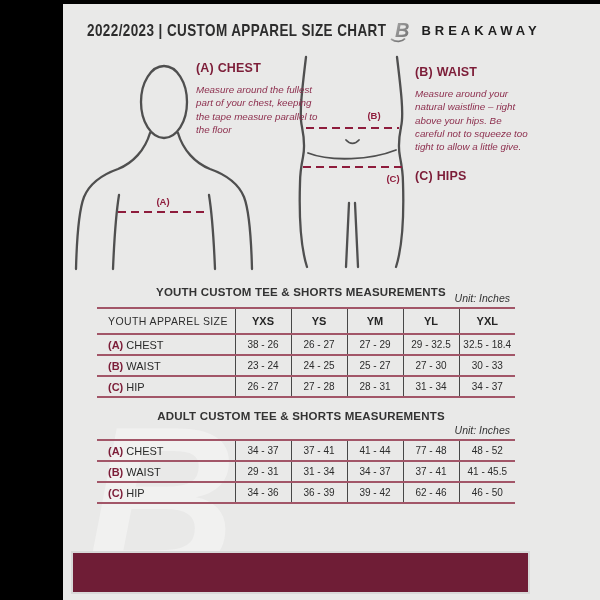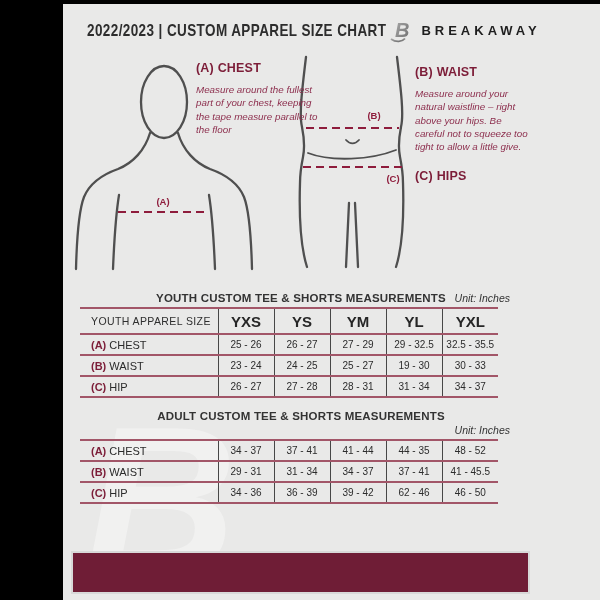--- a/index.html
+++ b/index.html
@@ -34,40 +34,40 @@
   .figures{position:absolute;left:0;top:51px;width:477px;height:217px;}
   
   .tbl-title{
     position:absolute;left:29px;width:418px;text-align:center;z-index:1;
     font-size:11.5px;font-weight:bold;color:#333;letter-spacing:.2px;
   }
   .tbl-unit{
     position:absolute;left:29px;width:418px;text-align:right;z-index:1;
     font-size:10.5px;font-style:italic;color:#333;
   }
-  #youth-title{top:288px;}
+  #youth-title{top:282px;}
   #youth-unit{top:288px;}
   #adult-title{top:406px;}
   #adult-unit{top:420px;}
   table{
-    position:absolute;left:17px;width:418px;border-collapse:collapse;
+    position:absolute;left:34px;width:418px;border-collapse:collapse;
     table-layout:fixed;z-index:1;
   }
   #youth-table{top:303px;}
   #adult-table{top:435px;}
   table{border-bottom:2px solid #a25668;}
   tr{border-top:2px solid #a25668;height:21px;}
   tr.head-row{height:26px;}
   th,td{padding:0;}
   th+th,td+td{border-left:1px solid #474747;}
   th.size-label{
     font-size:10.5px;font-weight:normal;color:#2e2e2e;letter-spacing:.4px;
     text-align:left;padding-left:11px;
   }
-  th.size{font-size:15px;font-weight:bold;color:#262626;text-align:center;}
+  th.size{font-size:11px;font-weight:bold;color:#262626;text-align:center;}
   td.val{font-size:10px;color:#2c2c2c;text-align:center;}
   td.rowlabel{text-align:left;padding-left:11px;font-size:11px;color:#2b2b2b;}
   td.rowlabel .key{color:#7c1d38;font-weight:bold;}
   td.rowlabel .nm{margin-left:3px;}
   col.c0{width:138px;}
   
   .footer{
     position:absolute;left:10px;top:549px;width:455px;height:39px;
     background:#6f1d36;box-shadow:0 0 0 2px #d8d8d8;z-index:2;
   }
@@ -159,34 +159,34 @@
       <th class="size">YXS</th>
       <th class="size">YS</th>
       <th class="size">YM</th>
       <th class="size">YL</th>
       <th class="size">YXL</th>
     </tr>
     <tr>
       <td class="rowlabel">
         <span class="key">(A)</span><span class="nm">CHEST</span>
       </td>
-      <td class="val">25 - 26</td>
+      <td class="val">38 - 26</td>
       <td class="val">26 - 27</td>
       <td class="val">27 - 29</td>
       <td class="val">29 - 32.5</td>
-      <td class="val">32.5 - 35.5</td>
+      <td class="val">32.5 - 18.4</td>
     </tr>
     <tr>
       <td class="rowlabel">
         <span class="key">(B)</span><span class="nm">WAIST</span>
       </td>
       <td class="val">23 - 24</td>
       <td class="val">24 - 25</td>
       <td class="val">25 - 27</td>
-      <td class="val">19 - 30</td>
+      <td class="val">27 - 30</td>
       <td class="val">30 - 33</td>
     </tr>
     <tr>
       <td class="rowlabel">
         <span class="key">(C)</span><span class="nm">HIP</span>
       </td>
       <td class="val">26 - 27</td>
       <td class="val">27 - 28</td>
       <td class="val">28 - 31</td>
       <td class="val">31 - 34</td>
@@ -207,21 +207,21 @@
         <col>
       </colgroup>
     <tbody>
     <tr>
       <td class="rowlabel">
         <span class="key">(A)</span><span class="nm">CHEST</span>
       </td>
       <td class="val">34 - 37</td>
       <td class="val">37 - 41</td>
       <td class="val">41 - 44</td>
-      <td class="val">44 - 35</td>
+      <td class="val">77 - 48</td>
       <td class="val">48 - 52</td>
     </tr>
     <tr>
       <td class="rowlabel">
         <span class="key">(B)</span><span class="nm">WAIST</span>
       </td>
       <td class="val">29 - 31</td>
       <td class="val">31 - 34</td>
       <td class="val">34 - 37</td>
       <td class="val">37 - 41</td>

